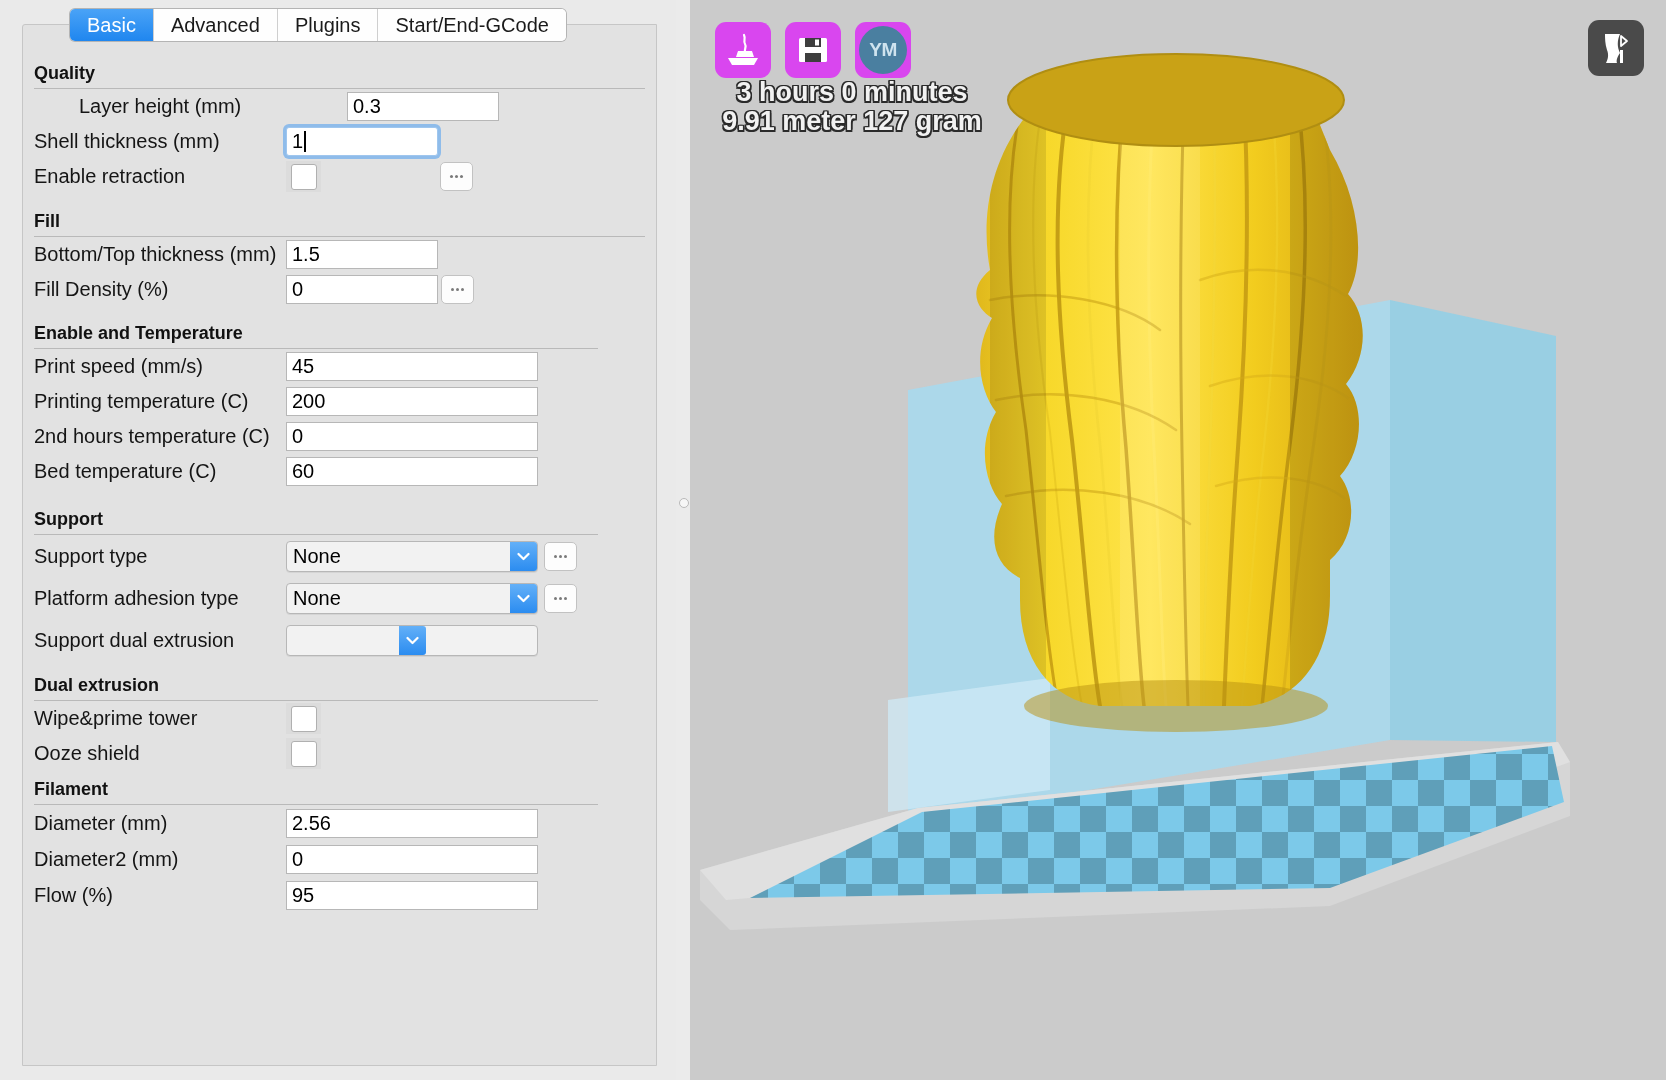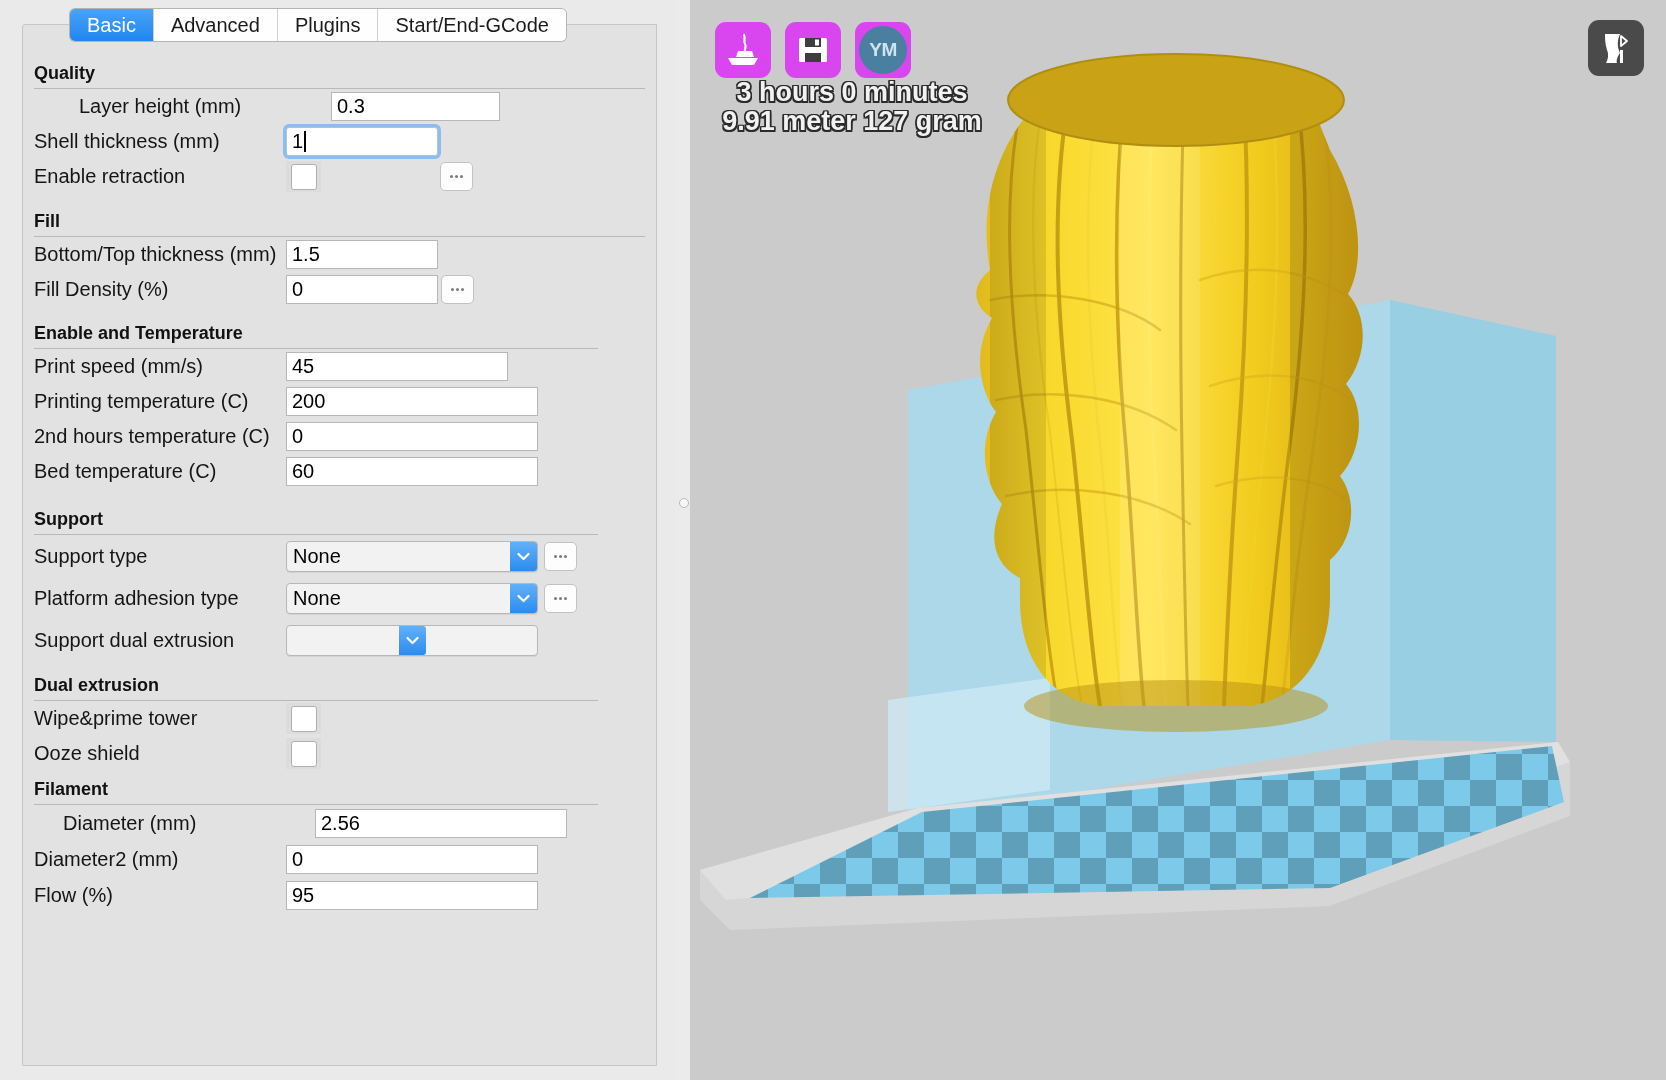--- a/index.html
+++ b/index.html
@@ -206,21 +206,21 @@
     </div>
 
     <div id="panel-body">
 
       <div class="group" style="top:38px;">
         <div class="group-title">Quality</div>
         <div class="group-rule"></div>
 
         <div class="row">
           <div class="row-label" style="width:252px;margin-left:45px;">Layer height (mm)</div>
-          <div class="field" style="width:169px;">0.3</div>
+          <div class="field" style="width:152px;margin-left:16px;">0.3</div>
         </div>
 
         <div class="row">
           <div class="row-label" style="width:252px;">Shell thickness (mm)</div>
           <div class="field focused" style="width:152px;"><span>1</span><span class="caret"></span></div>
         </div>
 
         <div class="row">
           <div class="row-label" style="width:252px;">Enable retraction</div>
           <div class="cb-wrap">
@@ -255,21 +255,21 @@
             </div>
         </div>
       </div>
 
       <div class="group" style="top:298px;">
         <div class="group-title">Enable and Temperature</div>
         <div class="group-rule" style="margin-right:58px;"></div>
 
         <div class="row">
           <div class="row-label" style="width:252px;">Print speed (mm/s)</div>
-          <div class="field" style="width:222px;">45</div>
+          <div class="field" style="width:252px;">45</div>
         </div>
         <div class="row">
           <div class="row-label" style="width:252px;">Printing temperature (C)</div>
           <div class="field" style="width:252px;">200</div>
         </div>
         <div class="row">
           <div class="row-label" style="width:252px;">2nd hours temperature (C)</div>
           <div class="field" style="width:252px;">0</div>
         </div>
         <div class="row">
@@ -347,21 +347,21 @@
               <div class="checkbox"></div>
             </div>
         </div>
       </div>
 
       <div class="group" style="top:754px;">
         <div class="group-title">Filament</div>
         <div class="group-rule" style="margin-right:58px;"></div>
 
         <div class="row" style="height:36px;">
-          <div class="row-label" style="width:252px;margin-left:29px;">Diameter (mm)</div>
+          <div class="row-label" style="width:252px;">Diameter (mm)</div>
           <div class="field" style="width:252px;">2.56</div>
         </div>
         <div class="row" style="height:36px;">
           <div class="row-label" style="width:252px;">Diameter2 (mm)</div>
           <div class="field" style="width:252px;">0</div>
         </div>
         <div class="row" style="height:36px;">
           <div class="row-label" style="width:252px;">Flow (%)</div>
           <div class="field" style="width:252px;">95</div>
         </div>

